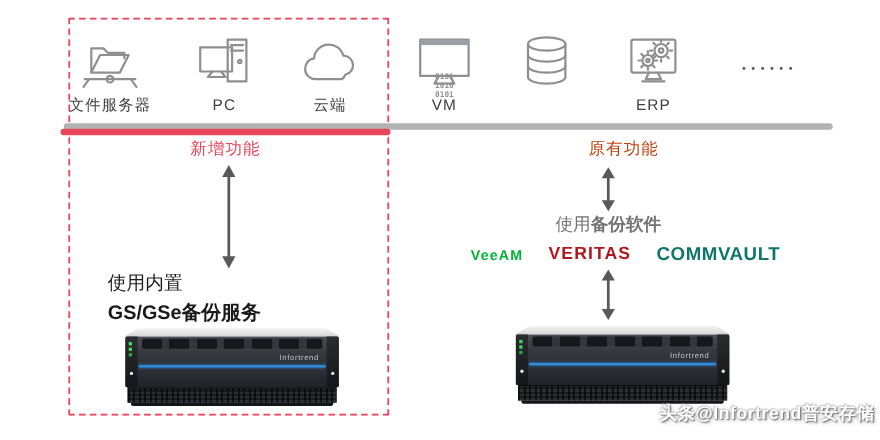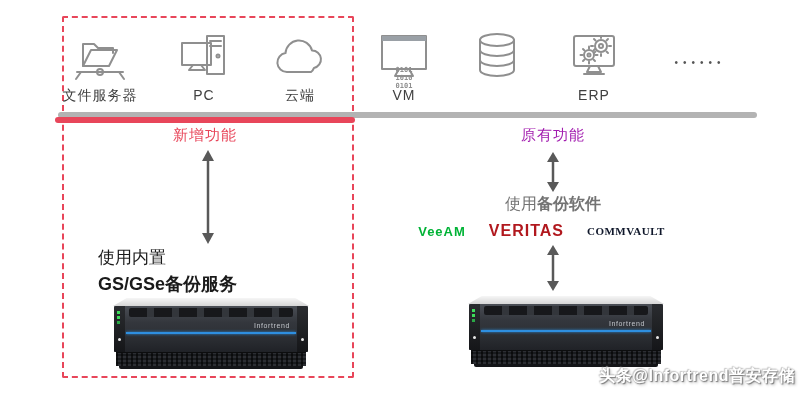--- a/index.html
+++ b/index.html
@@ -19,41 +19,41 @@
   .vm-binary{font-family:"DejaVu Sans Mono",monospace;font-size:7px;font-weight:700;
     line-height:1.15;color:#8f8f8f;white-space:pre-line;position:absolute;left:0;right:0;top:16px;margin-top:22px;}
   .dots{position:absolute;left:655px;top:57px;width:90px;text-align:center;
     font-size:10px;letter-spacing:5px;color:#555;}
 
   
   .bar-gray{position:absolute;left:58px;top:112px;width:699px;height:6px;background:#b3b3b3;border-radius:3px;}
   .bar-red{position:absolute;left:55px;top:117px;width:300px;height:6px;background:#e8465a;border-radius:3px;}
   .sec-label{position:absolute;top:126px;width:180px;text-align:center;font-size:15px;letter-spacing:1px;}
   .sec-new{left:115px;color:#e8465a;}
-  .sec-old{left:463px;color:#a21caf;font-family:Liberation Serif, serif;}
+  .sec-old{left:477px;color:#c2410c;font-family:Liberation Serif, serif;}
 
   
   .arrow{position:absolute;}
   .arrow line{stroke:#595959;stroke-width:2.5;}
   .arrow polygon{fill:#595959;}
 
   
   .flow-left{position:absolute;left:98px;top:246px;width:220px;text-align:left;color:#1a1a1a;}
   .flow-left .l1{font-size:17px;}
   .flow-left .l2{font-size:18px;font-weight:700;margin-top:3px;}
   .flow-right{position:absolute;left:453px;top:194px;width:200px;text-align:center;
     font-size:16px;color:#737373;}
   .flow-right b{font-weight:700;}
 
   
   .vendors{position:absolute;left:428px;top:221px;width:250px;height:20px;
-    display:flex;align-items:center;justify-content:center;gap:23px;}
+    display:flex;align-items:center;justify-content:space-between;gap:23px;}
   .v-veeam{font-size:13px;font-weight:700;color:#00b336;letter-spacing:1px;}
   .v-veritas{font-size:16px;font-weight:700;color:#b1181e;letter-spacing:1px;}
-  .v-commvault{font-size:11px;font-weight:700;color:#0f172a;letter-spacing:.5px;font-family:Liberation Serif, serif;}
+  .v-commvault{font-size:17px;font-weight:700;color:#0f766e;letter-spacing:.5px;}
   .cv-hex{width:13px;height:13px;background:#e01f26;border-radius:2px;position:relative;
     clip-path:polygon(25% 2%,75% 2%,100% 50%,75% 98%,25% 98%,0 50%);}
   .cv-hex:after{content:"";position:absolute;left:4px;top:4px;width:5px;height:5px;
     border-radius:50%;background:#fff;}
 
   
   .appliance{position:absolute;width:198px;height:70px;}
   .ap-lid{height:8px;margin:0 1px;background:linear-gradient(180deg,#f6f6f6,#d6d6d6);
     clip-path:polygon(7% 0,93% 0,100% 100%,0 100%);}
   .ap-body{position:relative;height:46px;margin:0 2px;

